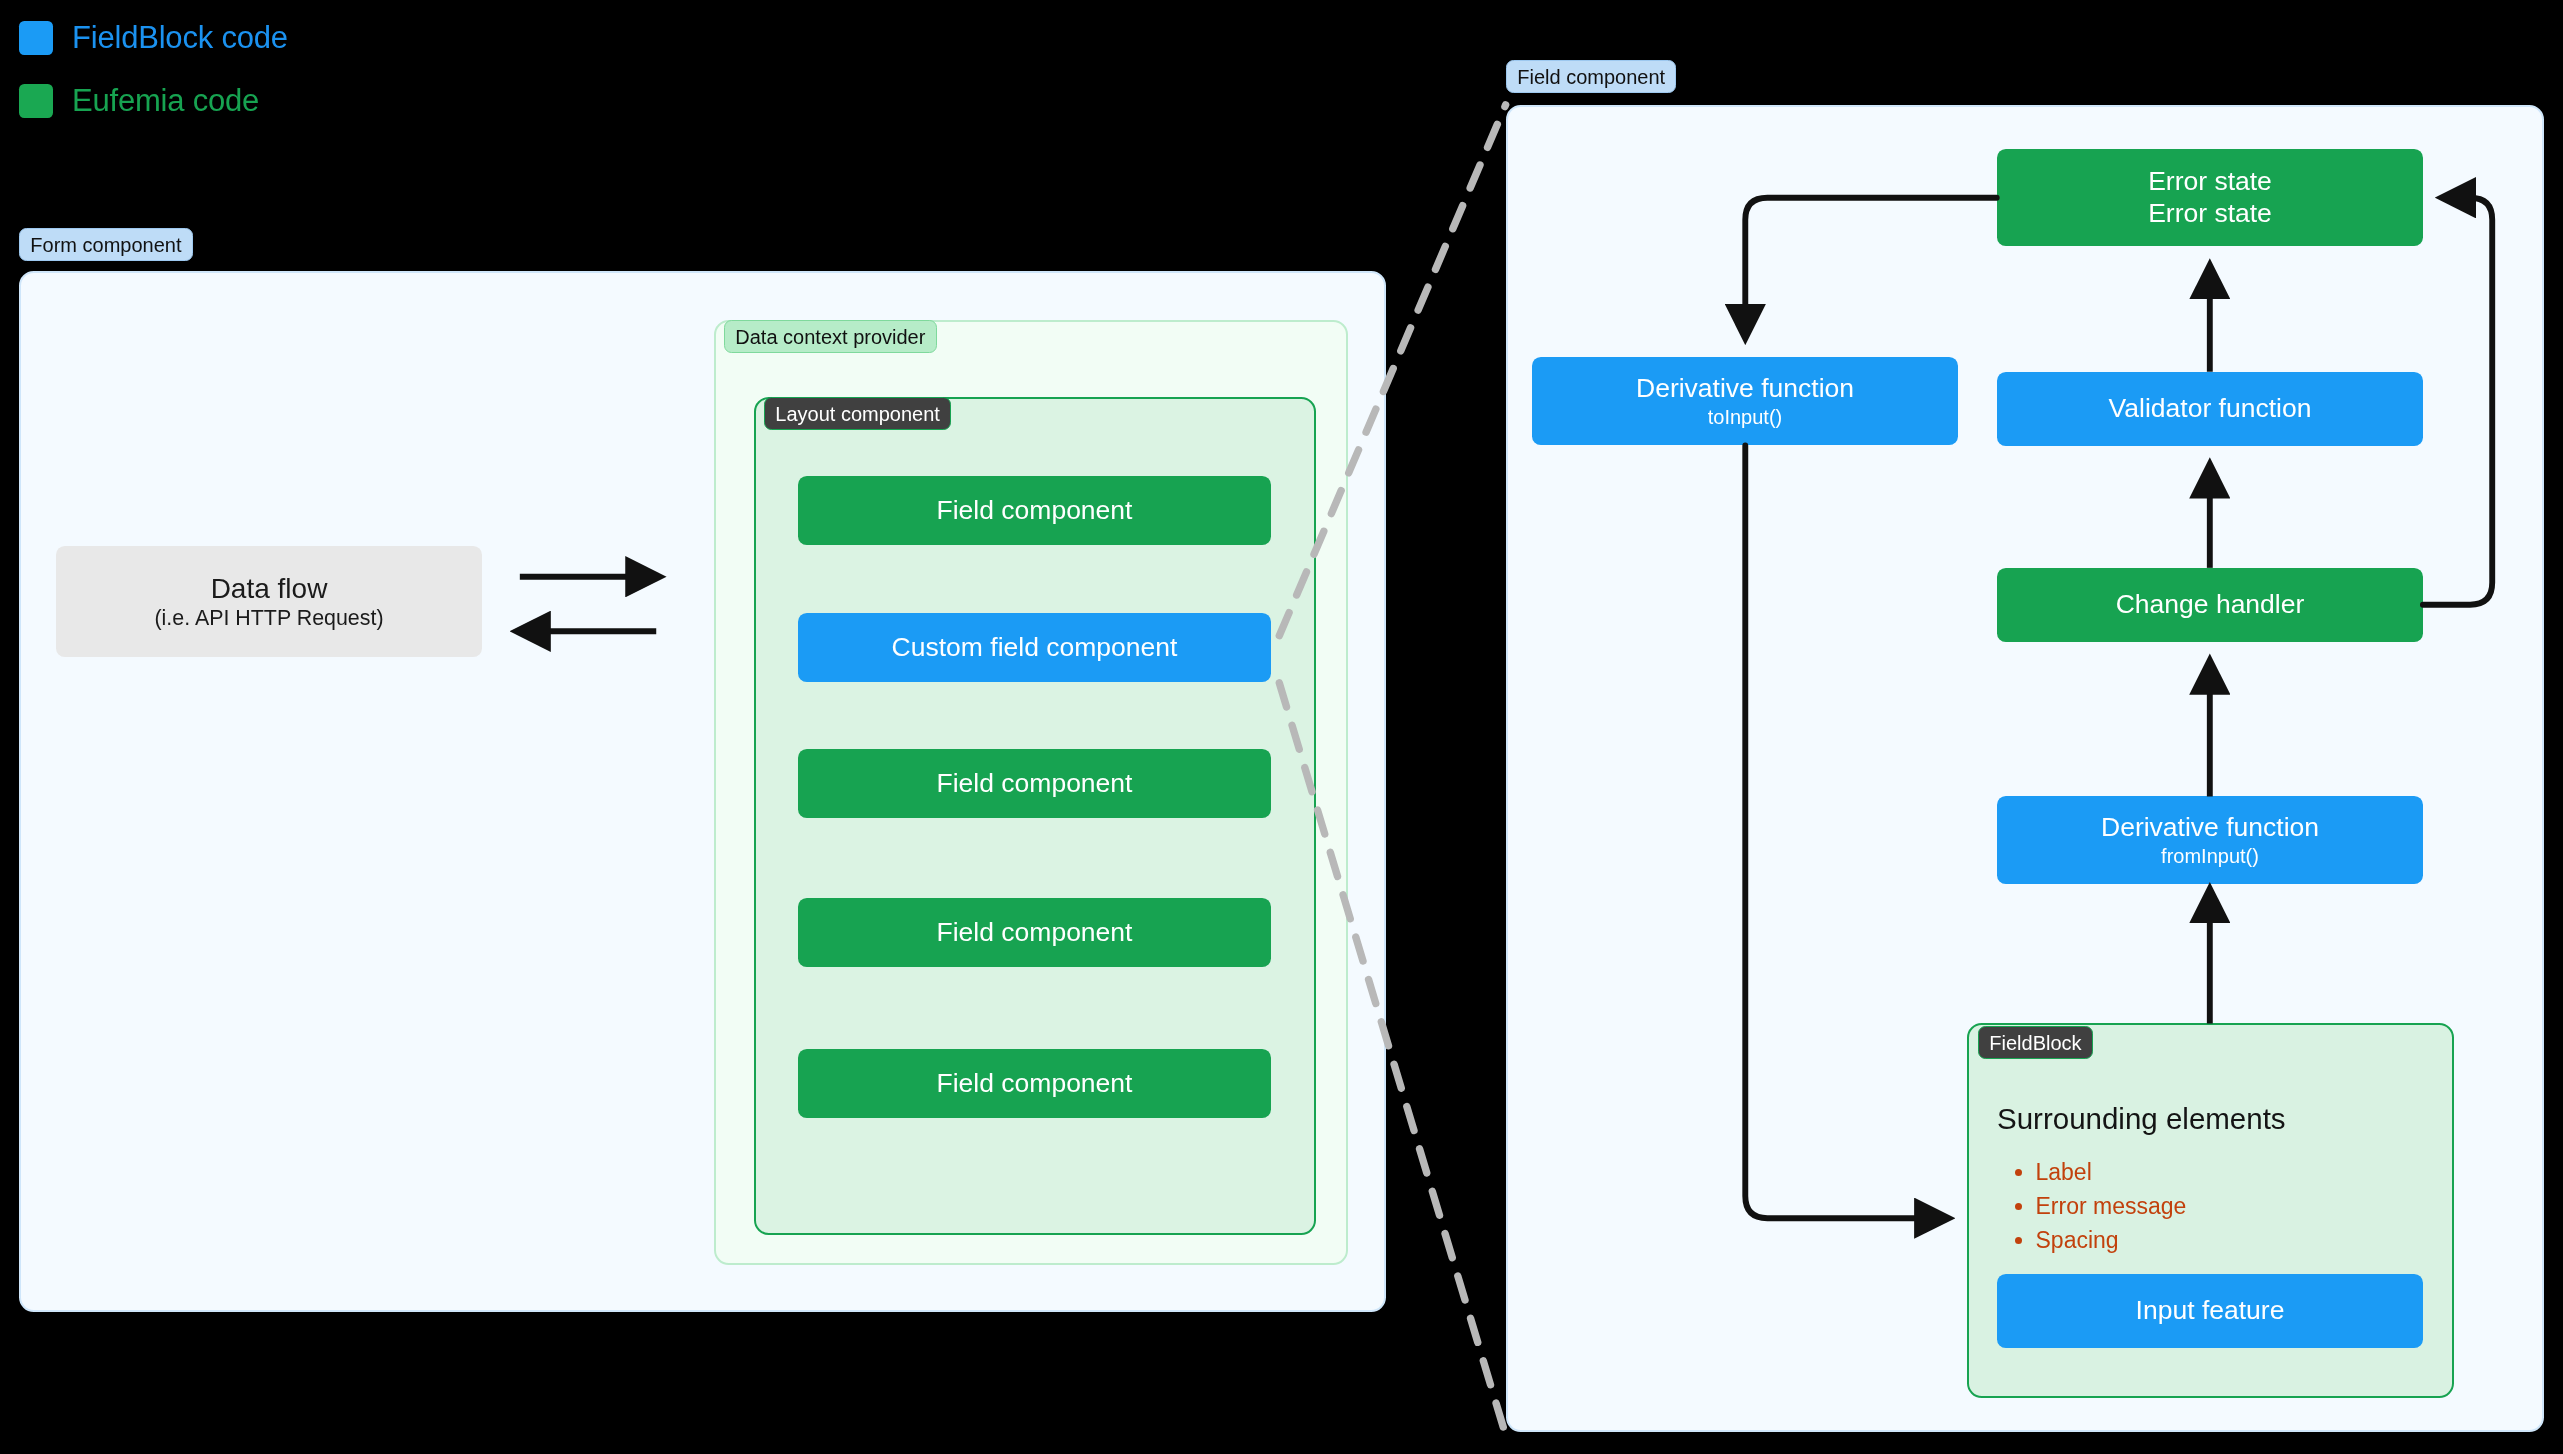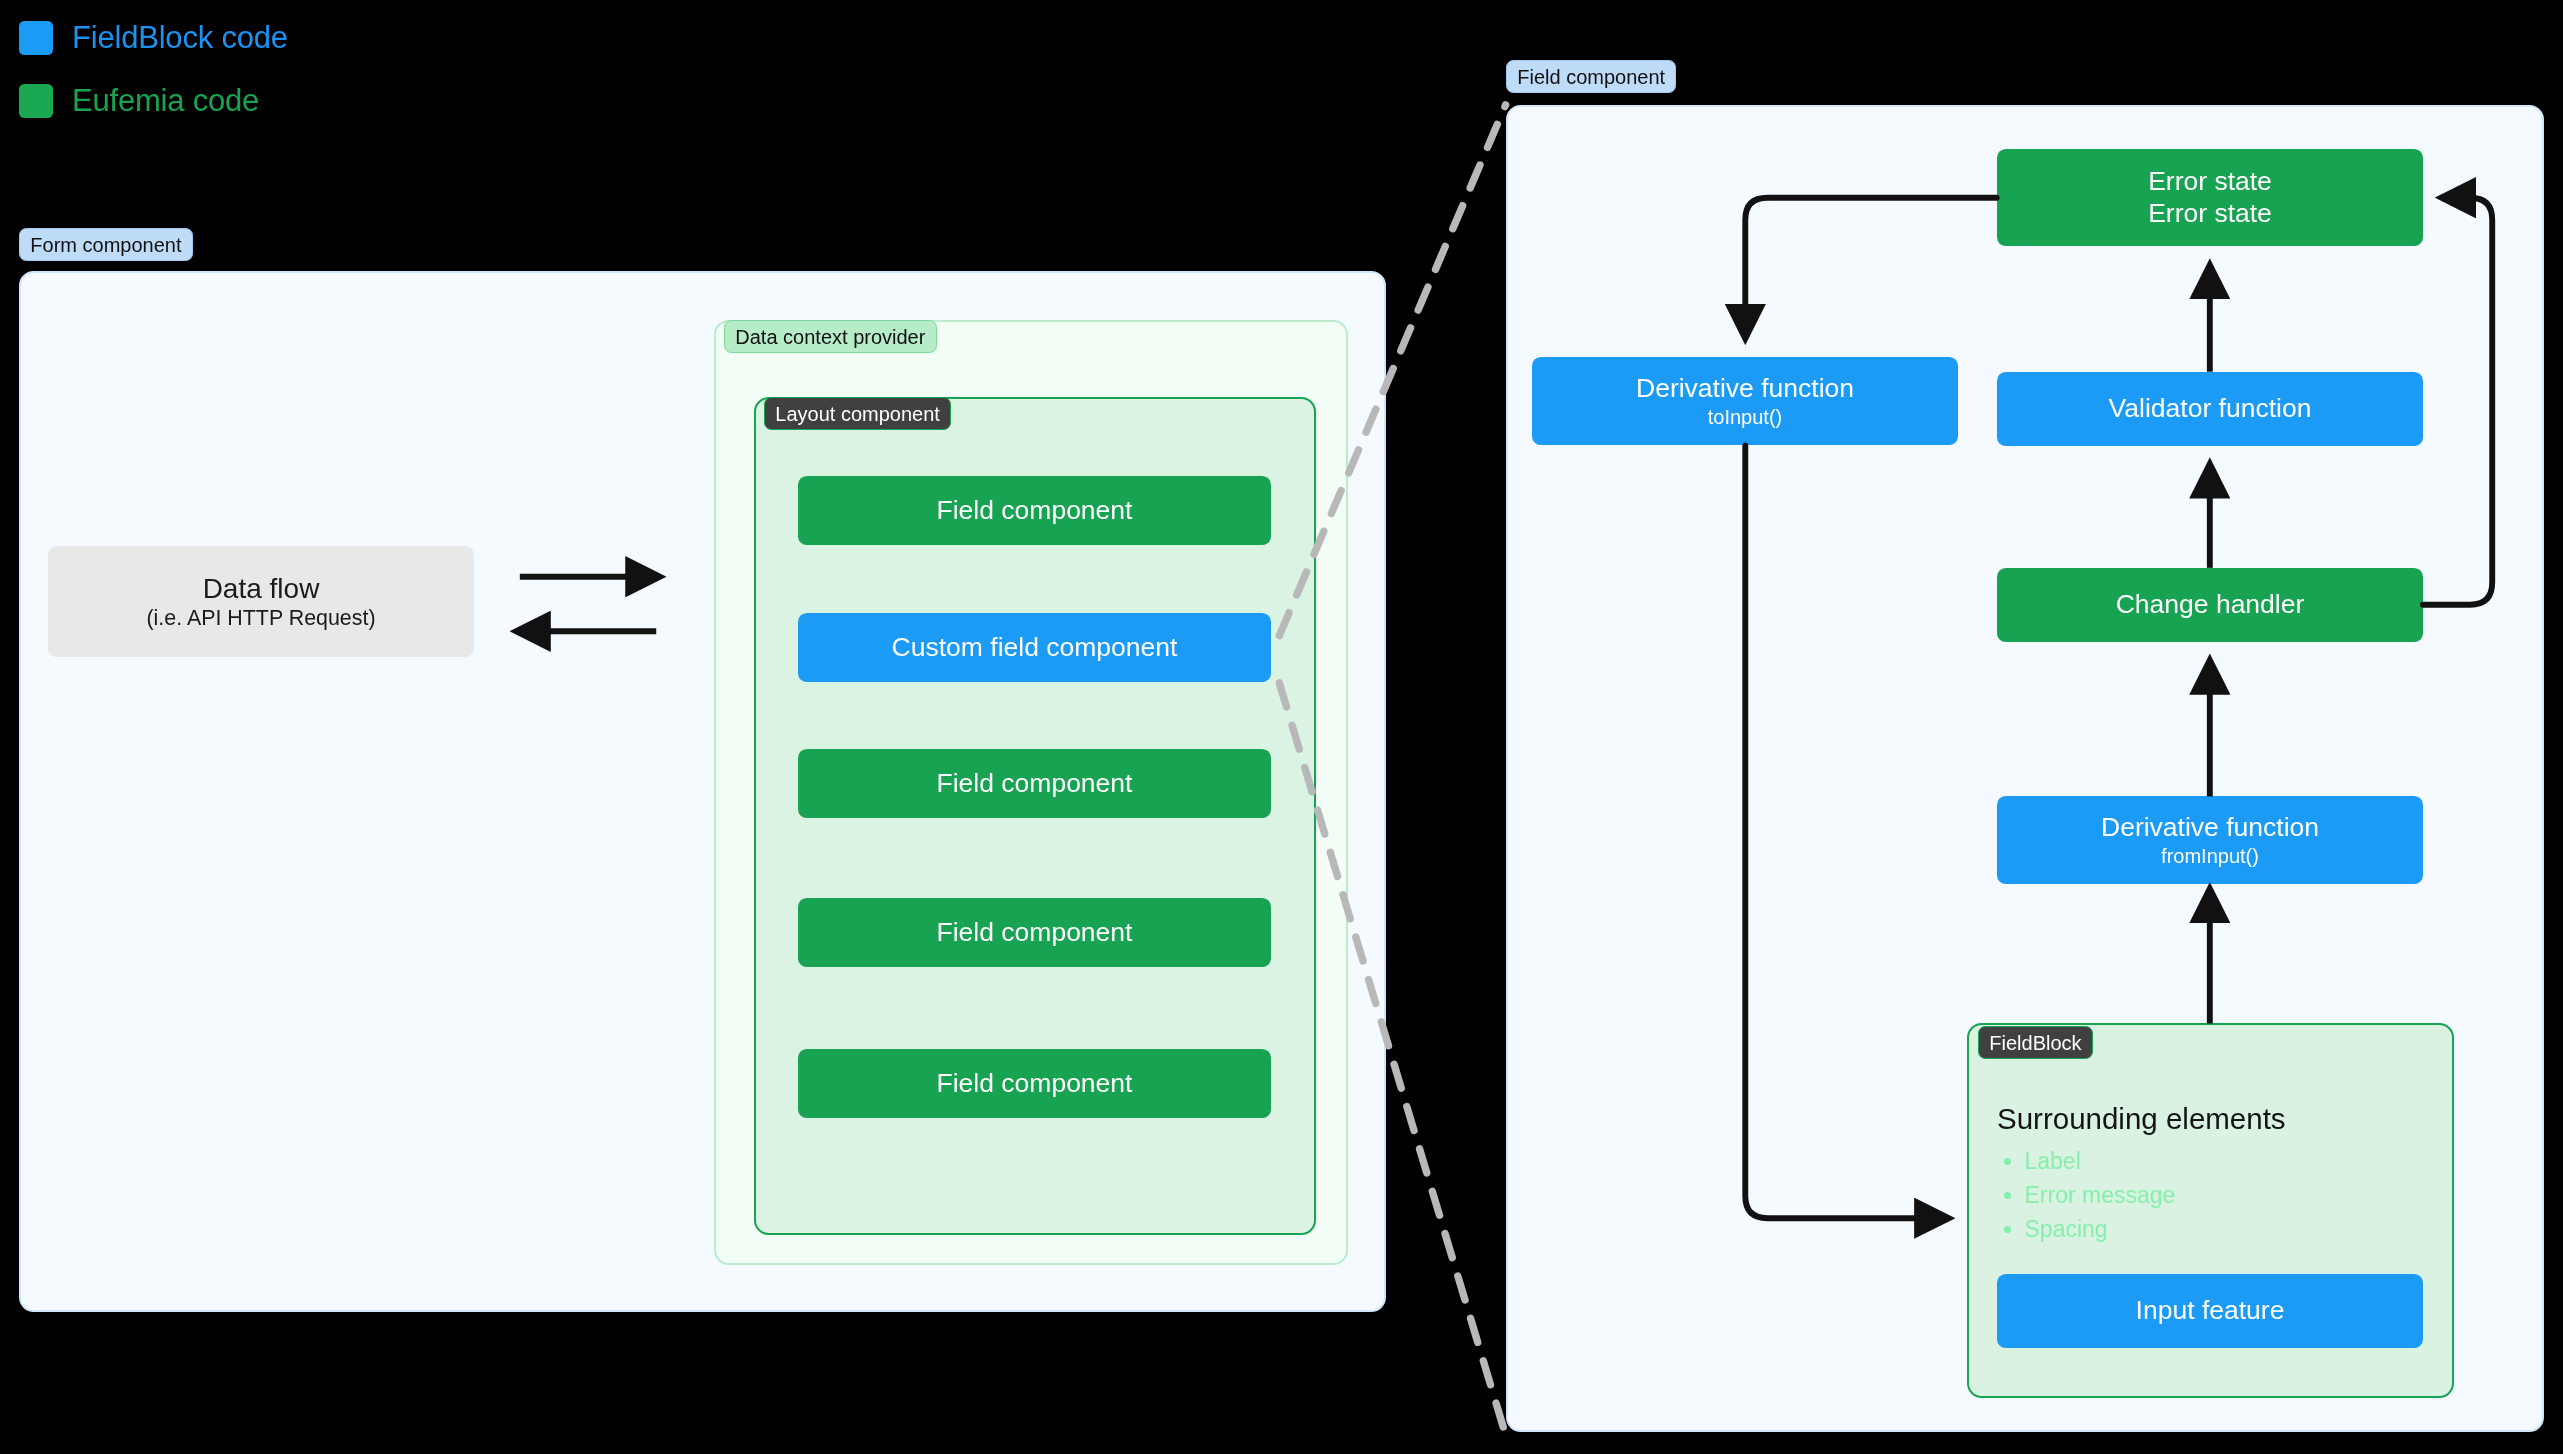--- a/index.html
+++ b/index.html
@@ -84,22 +84,22 @@
   .box-title { font-size: 26.5px; line-height: 1.18; }
   .box-sub   { font-size: 20px; line-height: 1.18; margin-top: 1.5px; }
   .box.grey .box-title { font-size: 28px; }
   .box.grey .box-sub   { font-size: 21.4px; }
 
   
   .surrounding-title {
     position: absolute; font-size: 29.5px; color: #141414; line-height: 1.1;
   }
   .surrounding-list {
-    position: absolute; margin: 1px; padding: 0 0 0 26.5px;
-    font-size: 23px; color: #86efac; line-height: 1.42;
+    position: absolute; margin: 12px; padding: 0 0 0 26.5px;
+    font-size: 23px; color: #c2410c; line-height: 1.42;
   }
   .surrounding-list li { margin: 0 0 1.5px 0; }
 
   
   .overlay {
     position: absolute; left: 0; top: 0;
     width: 2563px; height: 1455px;
     pointer-events: none; z-index: 5;
   }
 </style>
@@ -114,21 +114,21 @@
   <div class="legend-row">
     <span class="legend-swatch green"></span>
     <span class="legend-text green">Eufemia code</span>
   </div>
 </div>
 
 <div class="badge blue-chip" style="left:19px; top:228px;">Form component</div>
 
 <div class="panel form-panel" style="left:19px; top:271px; width:1367px; height:1041px;"></div>
 
-<div class="box grey" style="left:48px; top:546px; width:426px; height:111px;">
+<div class="box grey" style="left:56px; top:546px; width:426px; height:111px;">
   <span class="box-title">Data flow</span>
   <span class="box-sub">(i.e. API HTTP Request)</span>
 </div>
 
 <div class="panel data-ctx" style="left:714px; top:320px; width:634px; height:945px;"></div>
 <div class="badge green-chip" style="left:724px; top:320px;">Data context provider</div>
 
 <div class="panel layout-comp" style="left:754px; top:397px; width:562px; height:838px;"></div>
 <div class="badge green-solid" style="left:764px; top:397px;">Layout component</div>
 

